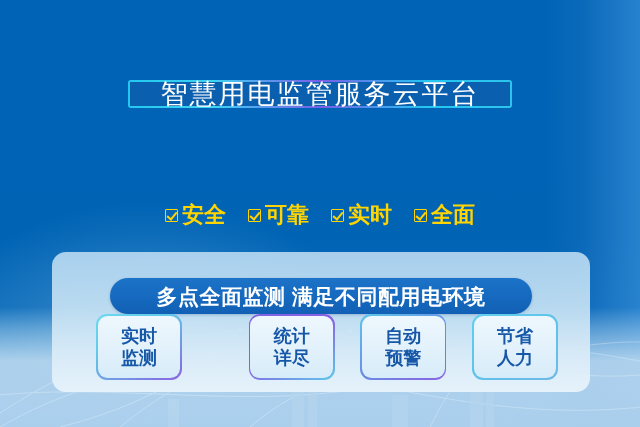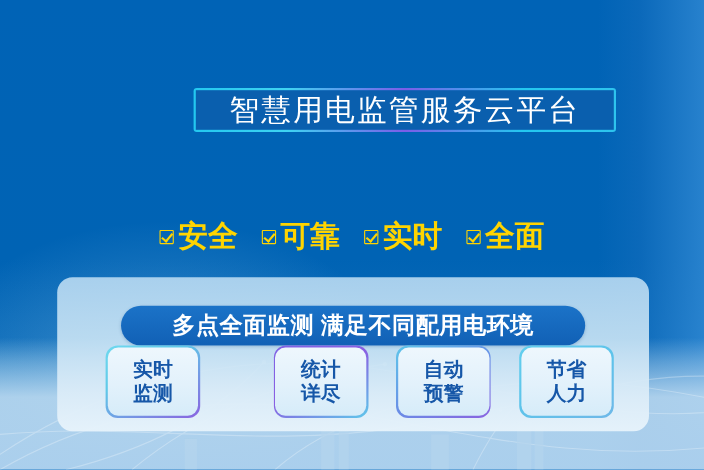--- a/index.html
+++ b/index.html
@@ -18,24 +18,24 @@
     background:linear-gradient(90deg,rgba(9,92,170,0) 0%,rgba(20,110,190,.55) 40%,rgba(46,135,210,.85) 100%);}
   .bg-city{position:absolute;left:0;bottom:0;width:640px;height:120px;
     background:
       linear-gradient(180deg,rgba(205,228,244,0) 0%,rgba(205,228,244,.35) 18%,rgba(196,222,242,.85) 45%,rgba(176,210,238,.95) 100%);}
   .bg-lines{position:absolute;left:0;bottom:0;width:640px;height:150px;opacity:.55;}
   .bg-glow{position:absolute;left:-60px;top:200px;width:420px;height:260px;
     background:radial-gradient(ellipse at center,rgba(150,205,240,.35) 0%,rgba(150,205,240,0) 70%);}
 
   
   .title-chip{
-    position:absolute;left:128px;top:80px;width:384px;height:40px;
+    position:absolute;left:128px;top:80px;width:384px;height:28px;
     border-radius:3px;
     background:linear-gradient(90deg,#23c8f0 0%,#3fd4f2 22%,#7b5de8 50%,#23c8f0 78%,#2ec4ee 100%);
-    padding:2px;box-sizing:border-box;margin-left:48px;
+    padding:2px;box-sizing:border-box;
   }
   .title-chip-inner{
     width:100%;height:100%;box-sizing:border-box;
     background:#0a5fae;
     display:flex;align-items:center;justify-content:center;
   }
   .title-chip-text{
     color:#ffffff;font-size:27px;font-weight:400;letter-spacing:2px;
     line-height:1;white-space:nowrap;
   }
@@ -60,21 +60,21 @@
   .check-box{
     width:13px;height:13px;box-sizing:border-box;
     border:1.5px solid #ffd400;border-radius:1px;
     position:relative;flex:0 0 auto;
   }
   .check-box::after{
     content:"";position:absolute;left:2.5px;top:0px;
     width:4px;height:8px;border:solid #ffd400;border-width:0 2px 2px 0;
     transform:rotate(40deg);
   }
-  .check-label{color:#ffd400;font-size:27px;font-weight:bold;line-height:1;white-space:nowrap;}
+  .check-label{color:#ffd400;font-size:22px;font-weight:bold;line-height:1;white-space:nowrap;}
 
   
   .panel{
     position:absolute;left:52px;top:252px;width:538px;height:140px;
     border-radius:14px;
     background:linear-gradient(180deg,rgba(181,216,241,.92) 0%,rgba(198,226,244,.92) 40%,rgba(219,236,248,.95) 75%,rgba(231,243,251,.96) 100%);
   }
 
   
   .pill{

